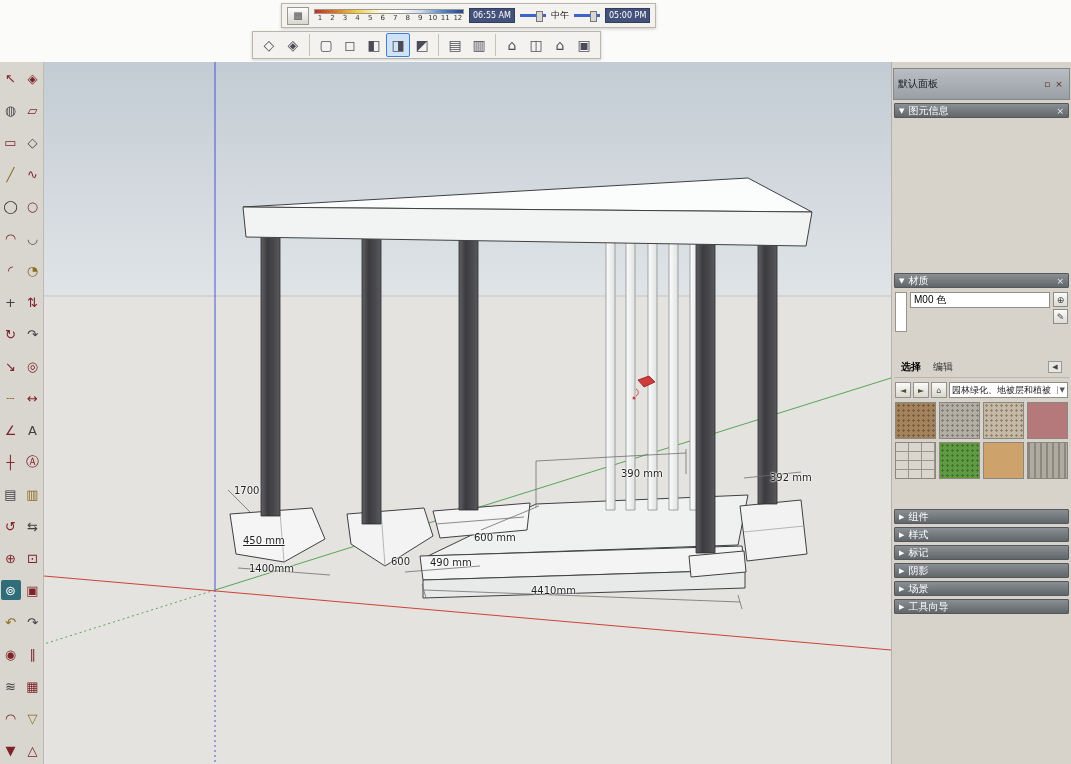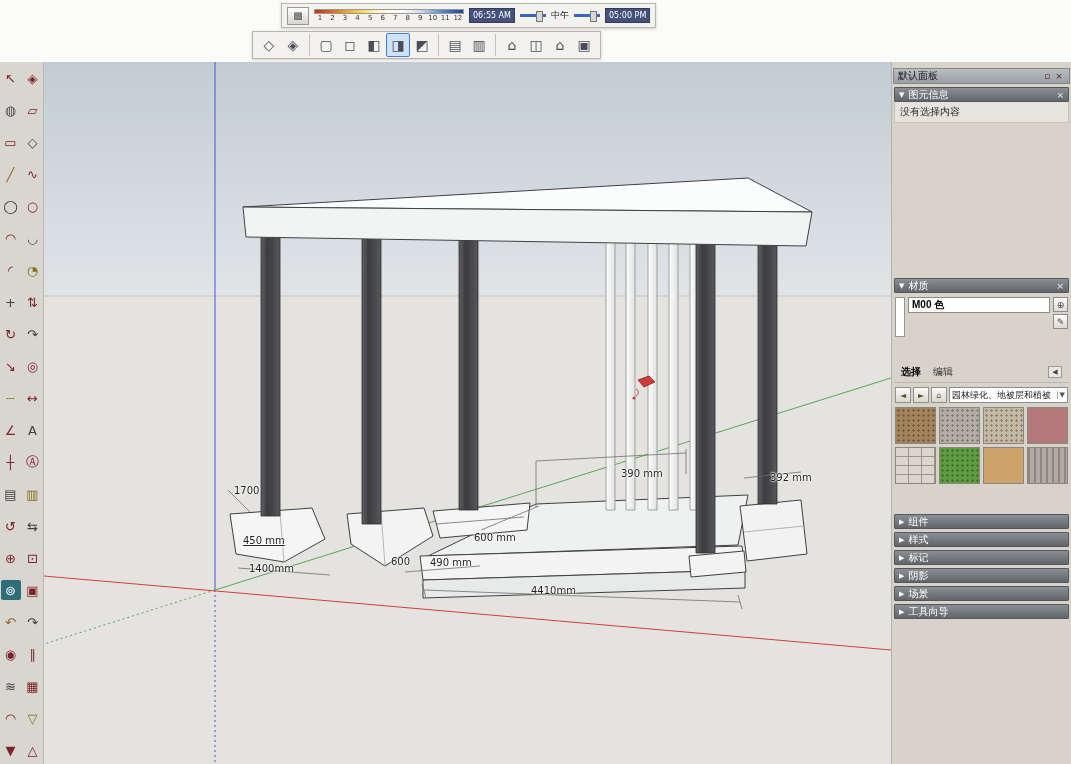--- a/index.html
+++ b/index.html
@@ -51,38 +51,38 @@
   .ax-b { stroke:var(--axis-blue,#4a52d8); stroke-width:1; }
   .dash { stroke-dasharray:2,3; }
   .dimline { stroke:#6e6e6e; stroke-width:0.8; fill:none; }
   .dim-layer { position:absolute; inset:0; pointer-events:none; }
   .dim { position:absolute; font-size:10px; color:#222;
          text-shadow:0 0 2px #fff,0 0 2px #fff,0 0 2px #fff; white-space:nowrap; }
 
   
   .right-panel { position:absolute; left:891px; top:62px; width:180px; height:702px;
                  background:#d7d3cb; border-left:1px solid #b5b2ac; font-size:11px; padding-top:6px; }
-  .panel-titlebar { height:16px; margin:0 1px; background:linear-gradient(#babec3,#999fa5);
+  .panel-titlebar { height:32px; margin:0 1px; background:linear-gradient(#babec3,#999fa5);
                     border:1px solid #84888d; display:flex; align-items:center; padding:0 4px;
                     font-size:10px; color:#15161a; }
   .pt-title { flex:1; }
   .pt-btn { width:12px; height:12px; display:flex; align-items:center; justify-content:center;
             font-size:9px; color:#5a1f1f; }
   .tray-header { height:15px; margin:3px 2px 0; background:linear-gradient(#8a8f94,#61666b);
                  border:1px solid #54585d; border-radius:1px; color:#fff; display:flex;
                  align-items:center; padding:0 4px; font-size:10px; }
   .chev { font-size:7px; margin-right:4px; }
   .hl { flex:1; white-space:nowrap; overflow:hidden; }
   .hx { font-size:9px; margin-left:4px; color:#eee; }
   .entity-body { margin:0 2px; background:#e7e4de; border:1px solid #c4c1ba; border-top:none;
                  padding:3px 5px; font-size:10px; color:#2a2a2a; }
   .tray-gap { height:152px; }
   .mat-row { display:flex; margin:4px 3px 2px; gap:3px; align-items:flex-start; }
   .mat-preview { width:40px; height:40px; background:#fff; border:1px solid #9a968e; }
-  .mat-name { flex:1; height:16px; font-size:10px; border:1px solid #8f8c85; background:#fff; padding:4px 3px;font-weight:bold; }
+  .mat-name { flex:1; height:16px; font-size:10px; border:1px solid #8f8c85; background:#fff; padding:4px 3px; }
   .mat-btns { display:flex; flex-direction:column; gap:2px; }
   .mbtn { width:15px; height:15px; border:1px solid #8f8c85; background:linear-gradient(#fbfbfa,#dddbd5);
           font-size:9px; display:flex; align-items:center; justify-content:center; color:#444; }
   .mat-space { height:24px; }
   .mat-tabs { display:flex; gap:12px; align-items:center; padding:2px 7px 3px; font-size:10px;
               color:#333; border-bottom:1px solid #bab7b0; margin:0 2px; }
   .tab.active { color:#000; font-weight:bold; }
   .pane-arrow { margin-left:auto; width:14px; height:12px; border:1px solid #999; background:#e9e7e1;
                 display:flex; align-items:center; justify-content:center; font-size:7px; color:#444; }
   .mat-nav { display:flex; gap:2px; margin:4px 3px; align-items:center; }
@@ -307,21 +307,20 @@
       <span class="pt-title">默认面板</span>
       <span class="pt-btn">▫</span>
       <span class="pt-btn">×</span>
     </div>
 
     <div class="tray-header">
       <span class="chev">▼</span>
       <span class="hl">图元信息</span>
       <span class="hx">×</span>
     </div>
-    <div class="entity-body">没有选择内容</div>
     <div class="tray-gap"></div>
 
     <div class="tray-header">
       <span class="chev">▼</span>
       <span class="hl">材质</span>
       <span class="hx">×</span>
     </div>
     <div class="mat-row">
       <div class="mat-preview"></div>
       <input class="mat-name" value="M00 色" style="">

